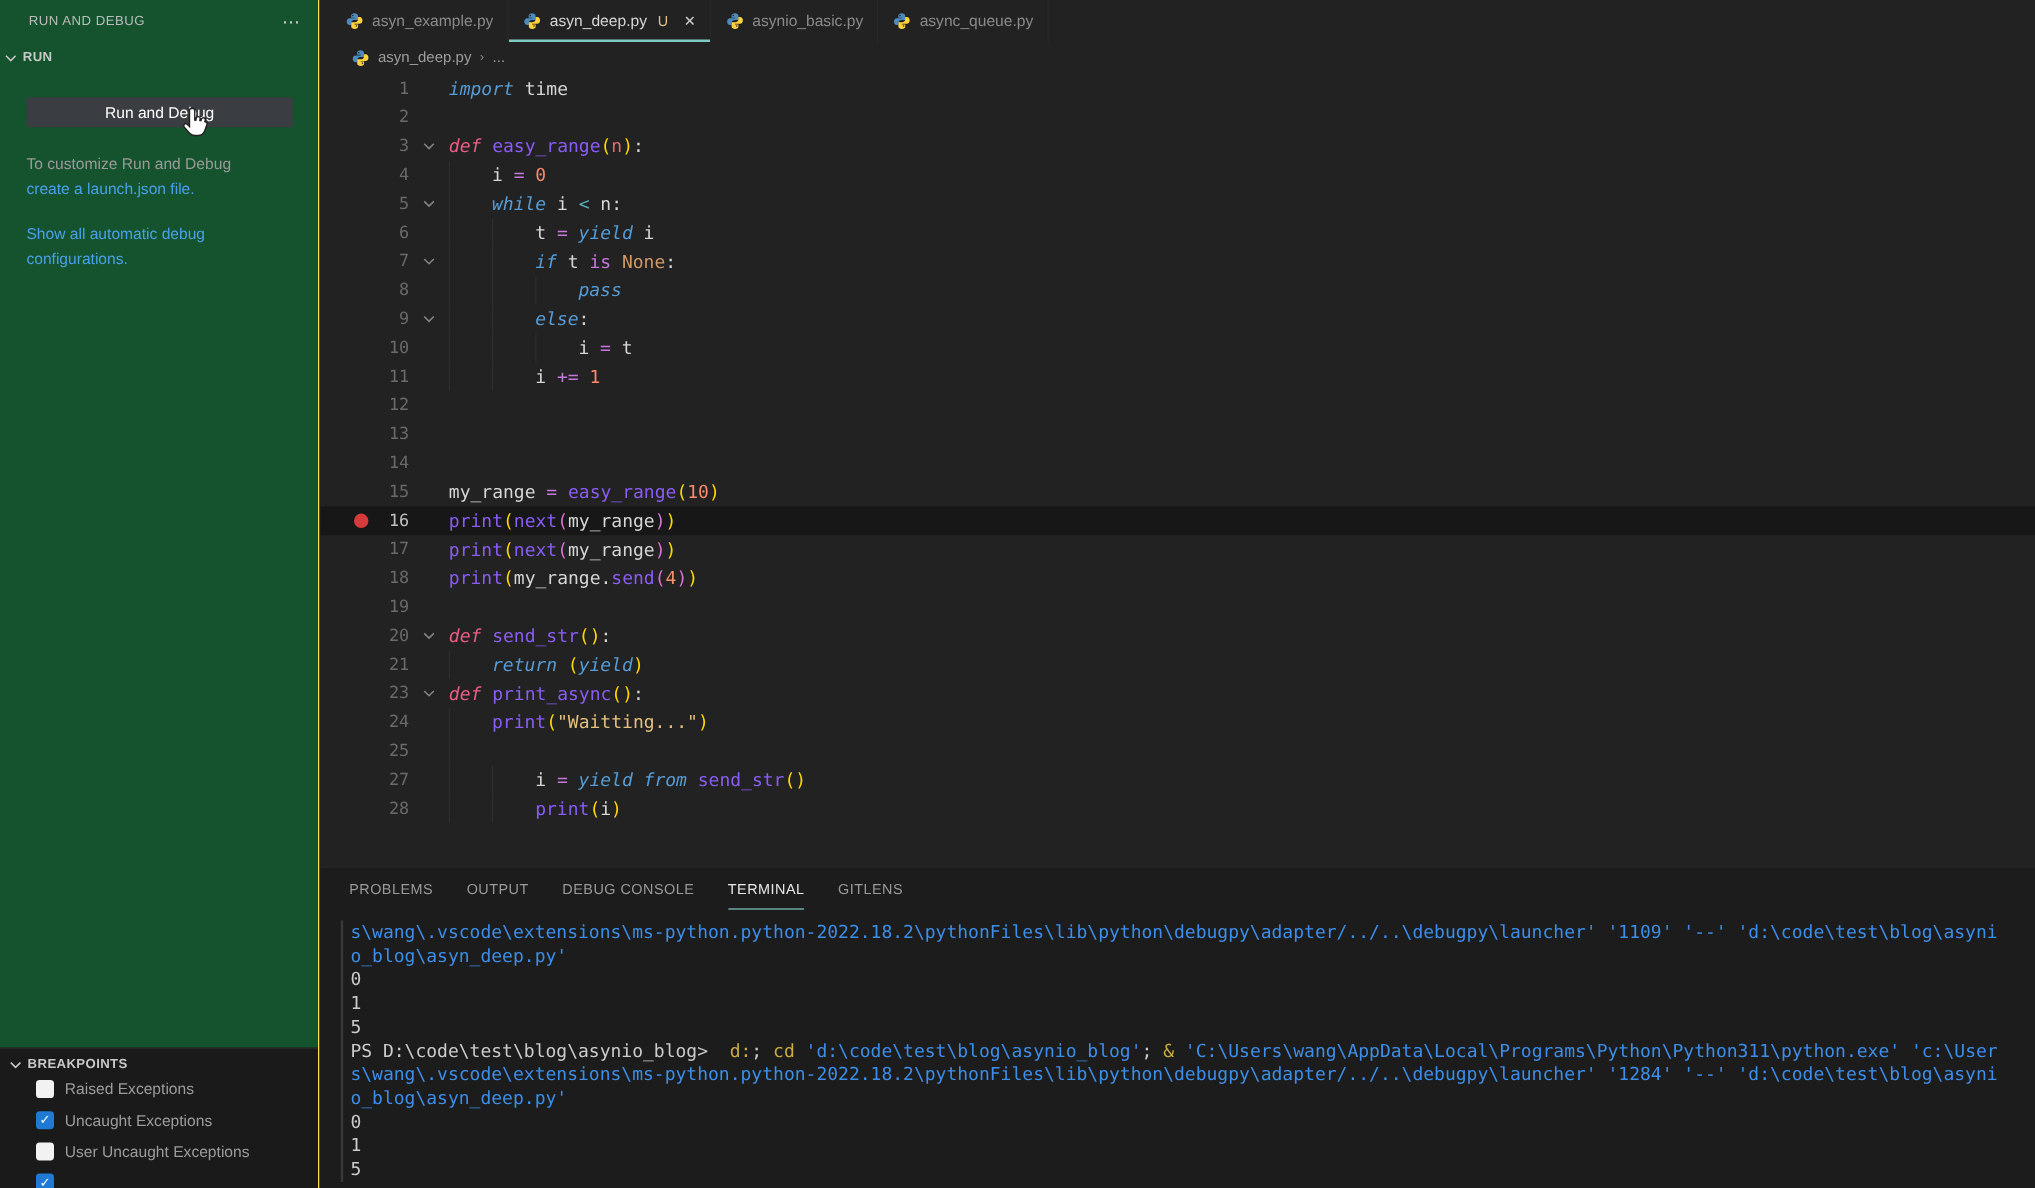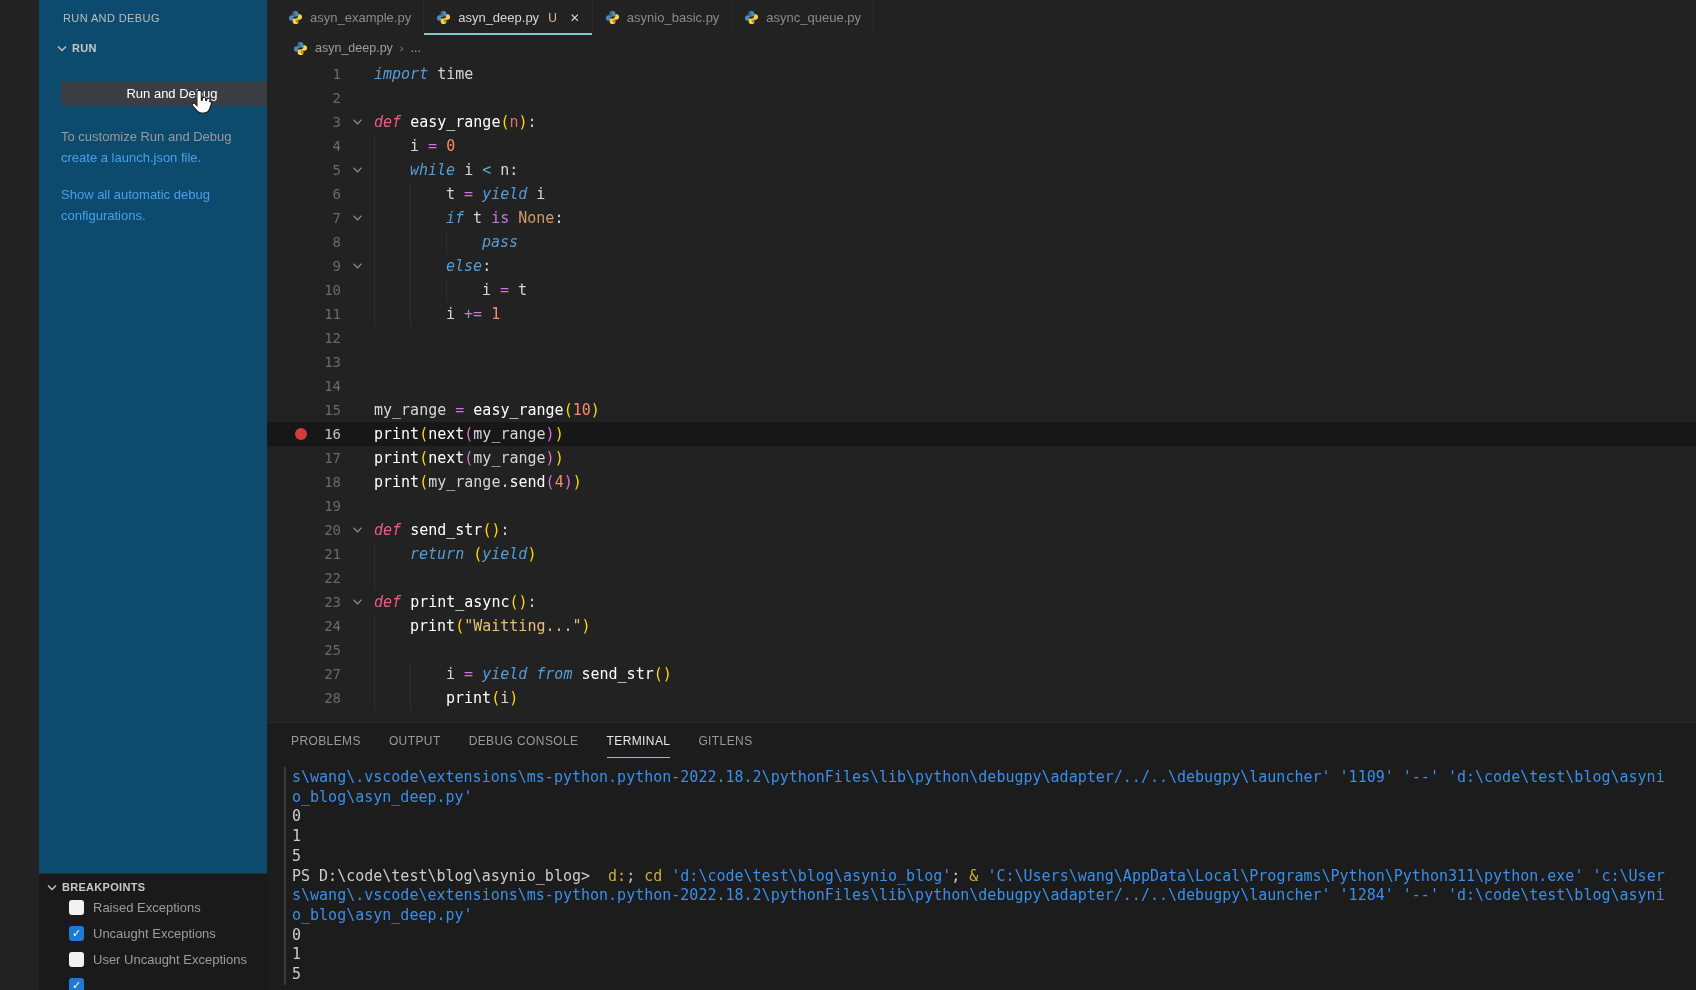--- a/index.html
+++ b/index.html
@@ -1,25 +1,25 @@
 <!DOCTYPE html>
 <html><head>
 <meta charset="utf-8">
 <style>
   html,body{margin:0;padding:0;background:#222;}
   .app{position:relative;width:1696px;height:990px;overflow:hidden;
        font-family:"Liberation Sans",sans-serif;background:#222222;color:#ccc;}
 
   
   .sidebar{position:absolute;left:0;top:0;width:266px;height:100%;
-           background:#0c4a6e;border-right:3px solid #fde047;box-sizing:border-box;margin-left:39px;}
+           background:#14532d;border-right:1px solid #fde047;box-sizing:border-box;}
   .sb-header{height:35px;display:flex;align-items:center;padding:0 14px 0 24px;}
   .sb-title{font-size:11px;letter-spacing:.4px;color:#bcbcbc;flex:1;}
   .sb-more{color:#cfcfcf;font-size:15px;letter-spacing:1px;cursor:pointer;}
-  .sec-row{height:26px;display:flex;align-items:center;gap:4px;padding-left:17px;}
+  .sec-row{height:26px;display:flex;align-items:center;gap:4px;padding-left:3px;}
   .sec-label{font-size:11px;font-weight:bold;color:#c8c8c8;letter-spacing:.3px;}
   .run-btn{display:block;margin:20px 22px 0 22px;width:222px;height:25px;
            background:#3a3d41;border:none;border-radius:2px;color:#fff;
            font-size:13px;font-family:inherit;cursor:pointer;}
   .hint{margin:20px 22px 0 22px;font-size:13px;line-height:21px;color:#9a9a9a;}
   .hint a{color:#4aa0e8;text-decoration:none;cursor:pointer;}
   .hint.links{margin-top:16px;}
   .cursor-svg{position:absolute;left:150px;top:88px;z-index:6;pointer-events:none;}
 
   .bp-section{position:absolute;left:0;right:0;top:873px;bottom:0;
@@ -54,21 +54,21 @@
   .dot{position:absolute;left:28px;top:6px;width:12px;height:12px;
        border-radius:50%;background:#d73a3a;}
   .lnum{width:34px;flex:none;text-align:right;color:#6a6a6a;font-size:14px;}
   .line.current .lnum{color:#c0c0c0;}
   .lfold{width:33px;flex:none;display:flex;align-items:center;justify-content:center;}
   .lcontent{flex:1;}
   .ind{display:inline-block;box-sizing:border-box;width:36px;height:24px;
        vertical-align:top;border-left:1px solid #2e2e2e;}
   .kw{color:#569cd6;font-style:italic;}
   .def{color:#ee5d85;font-style:italic;}
-  .fn{color:#ffffff;}
+  .fn{color:#8b5cf6;}
   .txt{color:#d6d6d6;}
   .par{color:#e06c75;}
   .num{color:#f78c6c;}
   .str{color:#e5c07b;}
   .const{color:#d19a66;text-align:right;}
   .op{color:#c678dd;}
   .cmp{color:#56b6c2;}
   .b1{color:#ffd700;}
   .b2{color:#da70d6;}
   .pr{color:#d4d4d4;}
@@ -209,21 +209,20 @@
         <div class="line"><span class="bpcol"></span><span class="lnum">14</span><span class="lfold"></span><span class="lcontent"></span></div>
         <div class="line"><span class="bpcol"></span><span class="lnum">15</span><span class="lfold"></span><span class="lcontent"><span class="txt">my_range </span><span class="op">=</span><span class="txt"> </span><span class="fn">easy_range</span><span class="b1">(</span><span class="num">10</span><span class="b1">)</span></span></div>
         <div class="line current"><span class="bpcol"><i class="dot"></i></span><span class="lnum">16</span><span class="lfold"></span><span class="lcontent"><span class="fn">print</span><span class="b1">(</span><span class="fn">next</span><span class="b2">(</span><span class="txt">my_range</span><span class="b2">)</span><span class="b1">)</span></span></div>
         <div class="line"><span class="bpcol"></span><span class="lnum">17</span><span class="lfold"></span><span class="lcontent"><span class="fn">print</span><span class="b1">(</span><span class="fn">next</span><span class="b2">(</span><span class="txt">my_range</span><span class="b2">)</span><span class="b1">)</span></span></div>
         <div class="line"><span class="bpcol"></span><span class="lnum">18</span><span class="lfold"></span><span class="lcontent"><span class="fn">print</span><span class="b1">(</span><span class="txt">my_range</span><span class="pr">.</span><span class="fn">send</span><span class="b2">(</span><span class="num">4</span><span class="b2">)</span><span class="b1">)</span></span></div>
         <div class="line"><span class="bpcol"></span><span class="lnum">19</span><span class="lfold"></span><span class="lcontent"></span></div>
         <div class="line"><span class="bpcol"></span><span class="lnum">20</span><span class="lfold"><svg width="11" height="8" viewBox="0 0 11 8">
               <path d="M1.5 1.8l4 4 4-4" stroke="#848484" stroke-width="1.3" fill="none"></path>
             </svg></span><span class="lcontent"><span class="def">def </span><span class="fn">send_str</span><span class="b1">()</span><span class="pr">:</span></span></div>
         <div class="line"><span class="bpcol"></span><span class="lnum">21</span><span class="lfold"></span><span class="lcontent"><span class="ind"></span><span class="kw">return </span><span class="b1">(</span><span class="kw">yield</span><span class="b1">)</span></span></div>
-        <div class="line"><span class="bpcol"></span><span class="lnum">22</span><span class="lfold"></span><span class="lcontent"><span class="ind"></span></span></div>
         <div class="line"><span class="bpcol"></span><span class="lnum">23</span><span class="lfold"><svg width="11" height="8" viewBox="0 0 11 8">
               <path d="M1.5 1.8l4 4 4-4" stroke="#848484" stroke-width="1.3" fill="none"></path>
             </svg></span><span class="lcontent"><span class="def">def </span><span class="fn">print_async</span><span class="b1">()</span><span class="pr">:</span></span></div>
         <div class="line"><span class="bpcol"></span><span class="lnum">24</span><span class="lfold"></span><span class="lcontent"><span class="ind"></span><span class="fn">print</span><span class="b1">(</span><span class="str">"Waitting..."</span><span class="b1">)</span></span></div>
         <div class="line"><span class="bpcol"></span><span class="lnum">25</span><span class="lfold"></span><span class="lcontent"><span class="ind"></span></span></div>
         <div class="line"><span class="bpcol"></span><span class="lnum">27</span><span class="lfold"></span><span class="lcontent"><span class="ind"></span><span class="ind"></span><span class="txt">i </span><span class="op">=</span><span class="txt"> </span><span class="kw">yield from</span><span class="txt"> </span><span class="fn">send_str</span><span class="b1">()</span></span></div>
         <div class="line"><span class="bpcol"></span><span class="lnum">28</span><span class="lfold"></span><span class="lcontent"><span class="ind"></span><span class="ind"></span><span class="fn">print</span><span class="b1">(</span><span class="txt">i</span><span class="b1">)</span></span></div>
       </div>
 
     <div class="panel">

